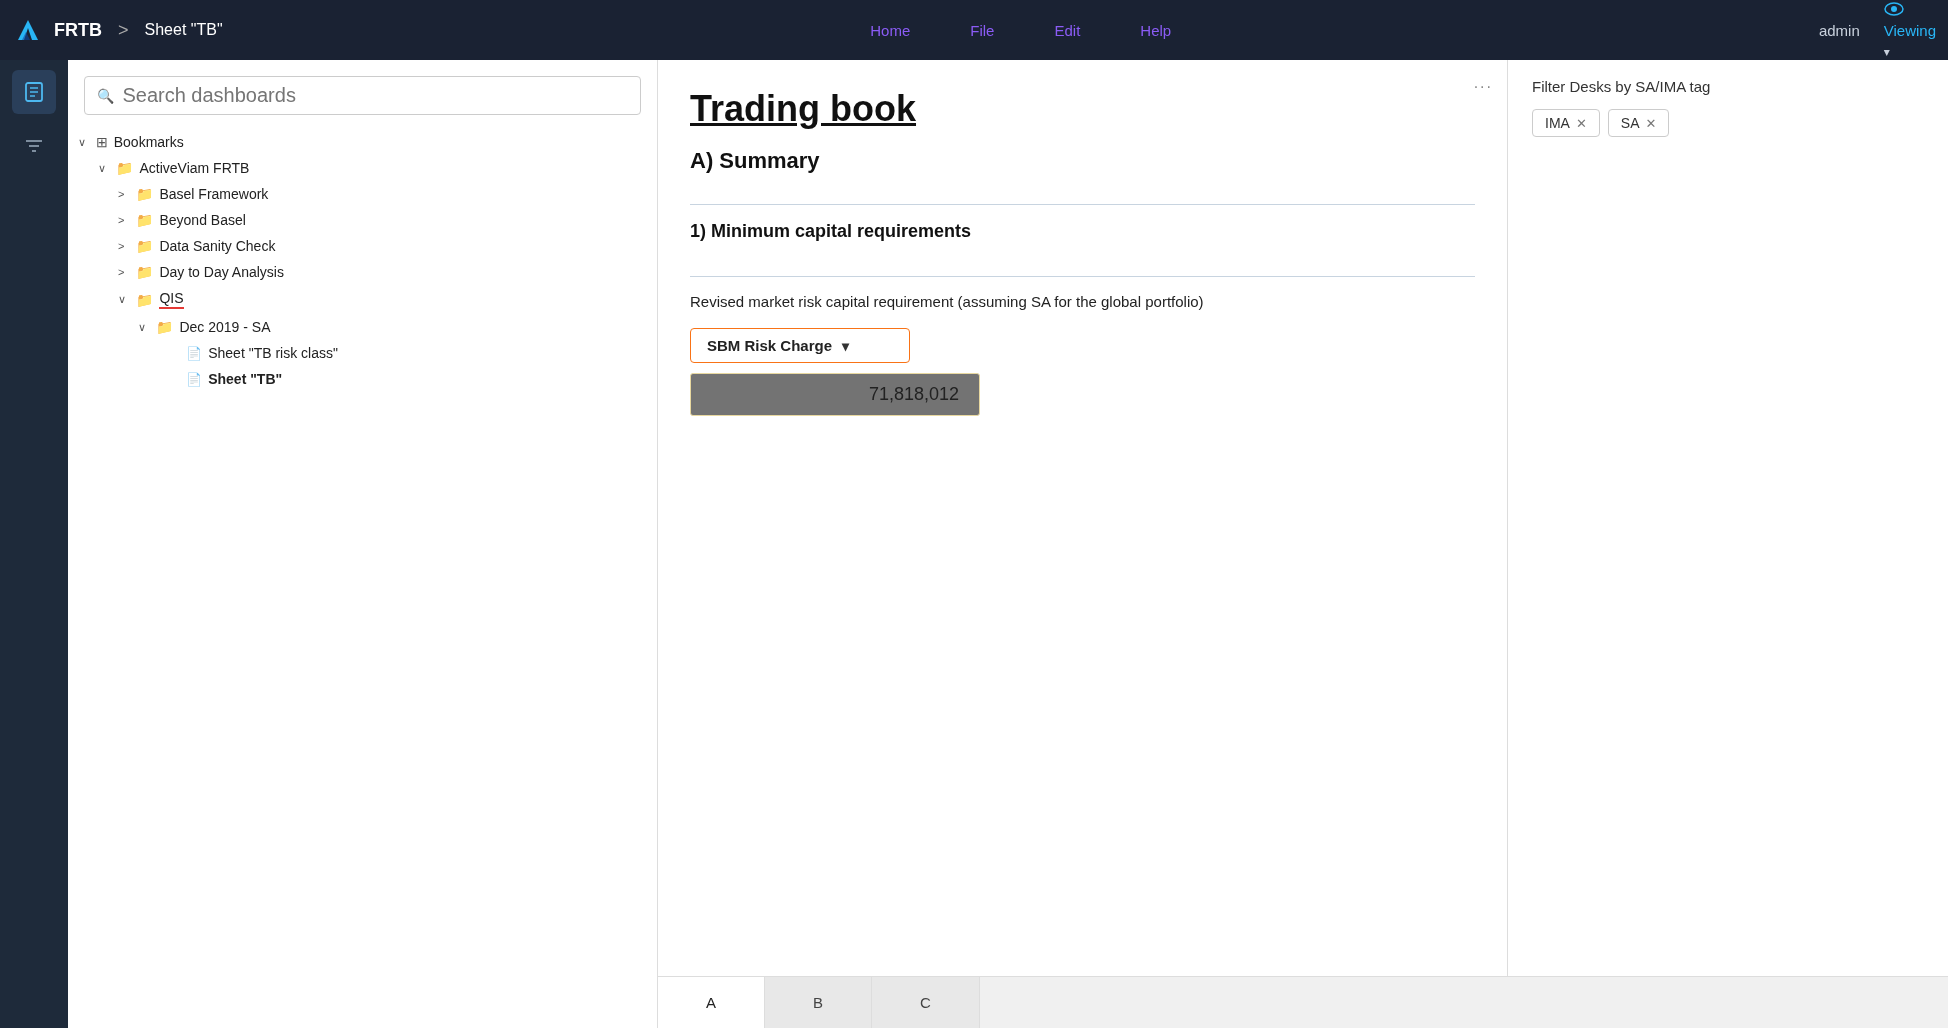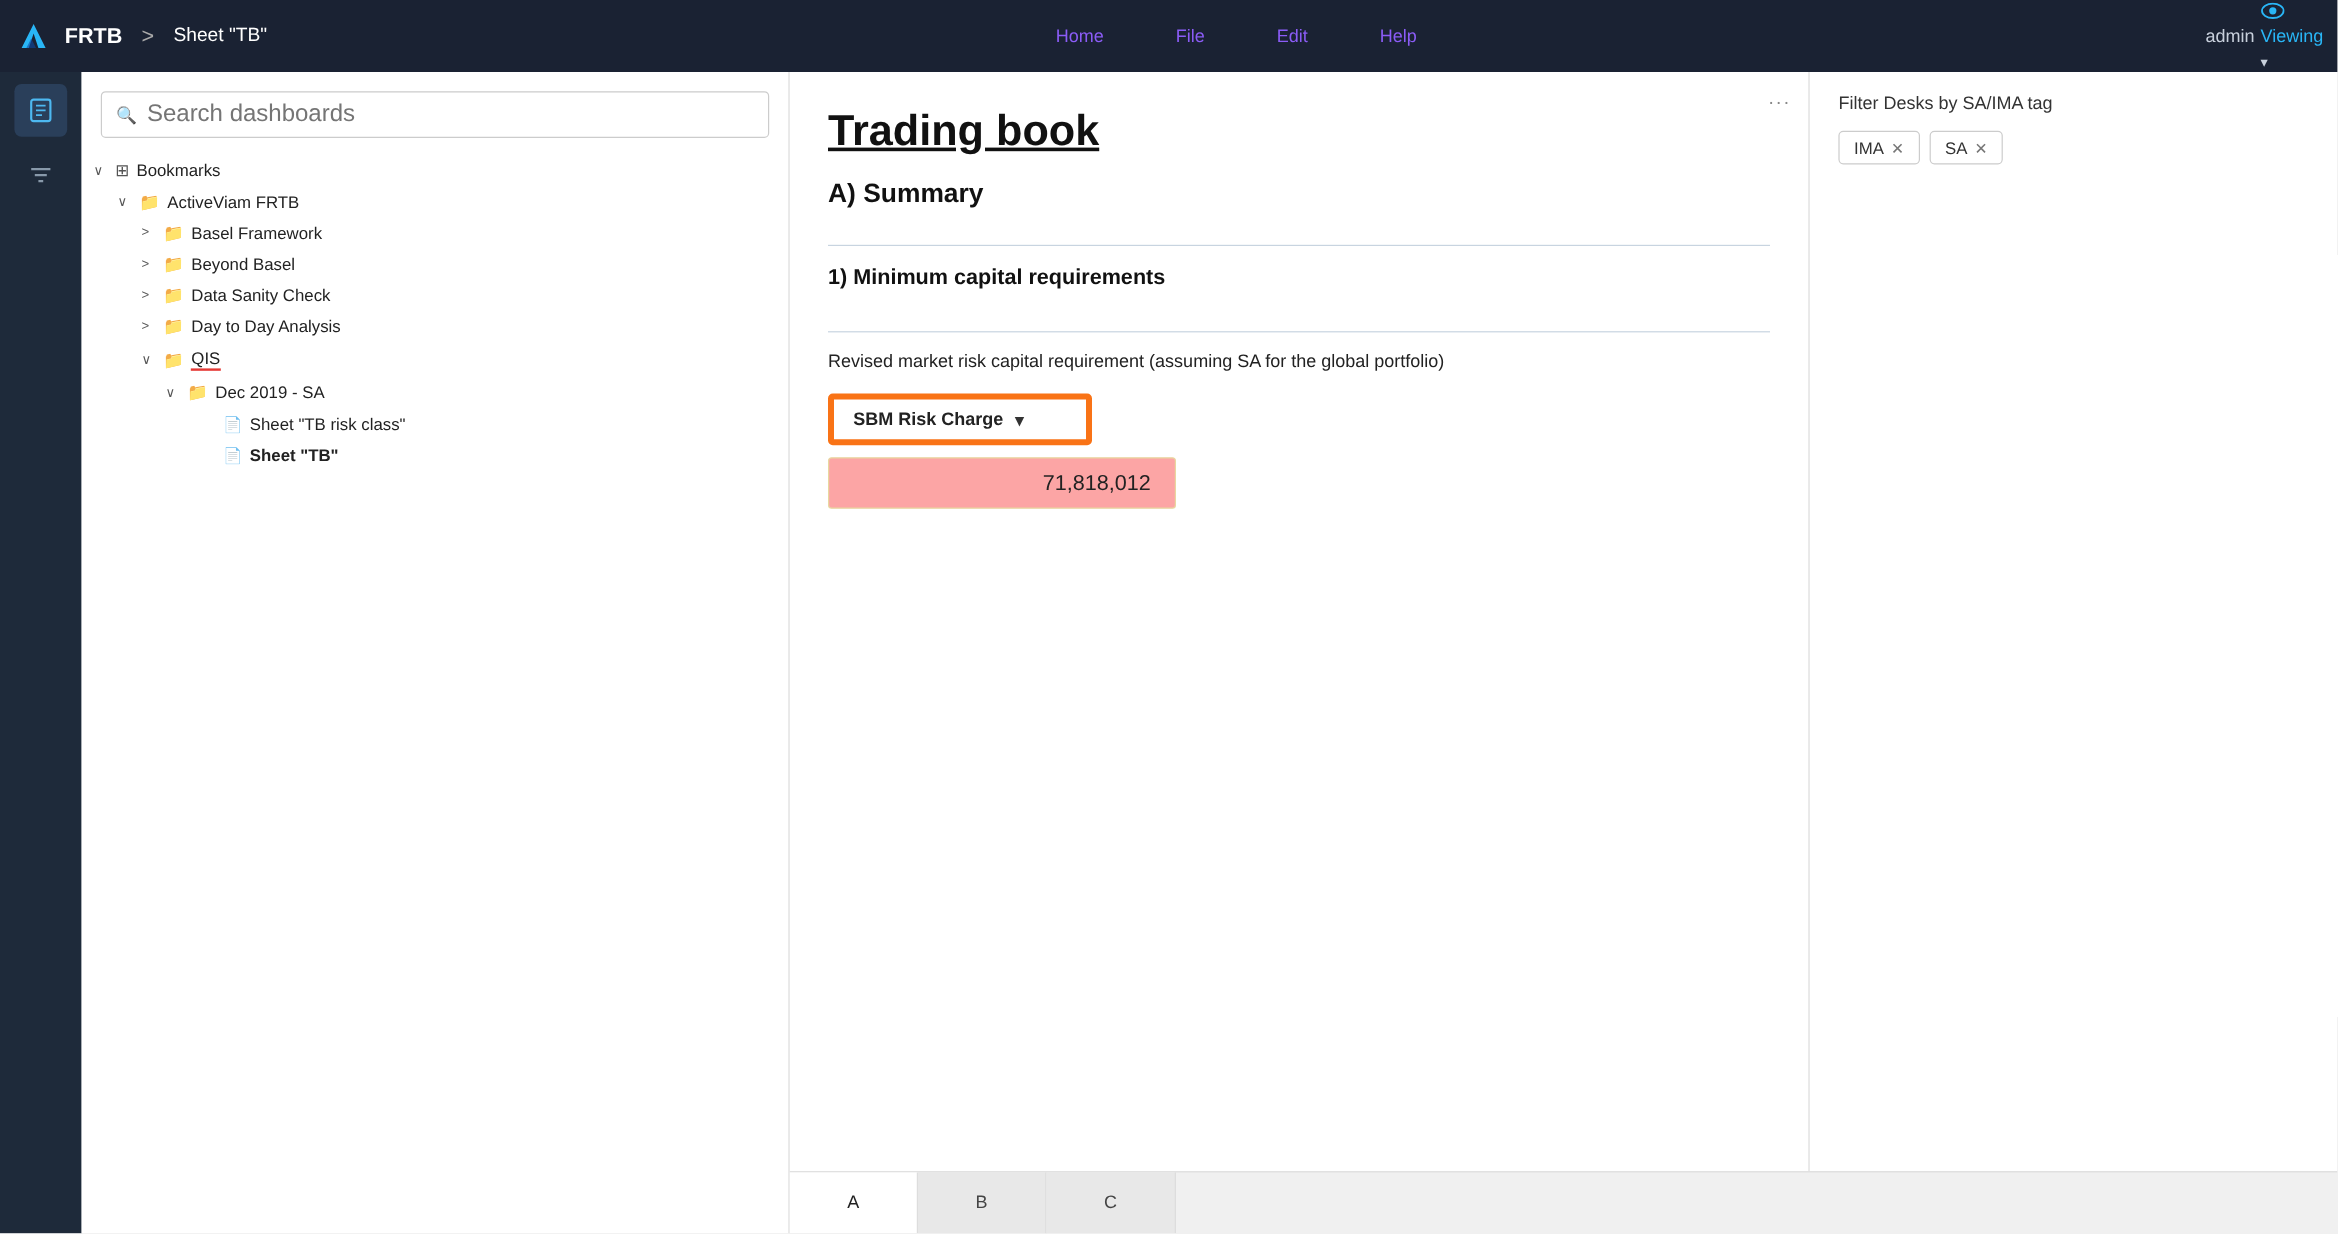--- a/index.html
+++ b/index.html
@@ -45,21 +45,21 @@
     }
     .nav-link {
       color: #8b5cf6;
       font-size: 15px;
       cursor: pointer;
       text-decoration: none;
     }
     .top-nav-right {
       display: flex;
       align-items: center;
-      gap: 5px;
+      gap: 24px;
     }
     .nav-admin {
       color: #c8d0dc;
       font-size: 15px;
     }
     .nav-viewing {
       display: flex;
       align-items: flex-start;
       gap: 6px;
       color: #29b6f6;
@@ -226,33 +226,33 @@
     }
     .dropdown-row {
       display: flex;
       align-items: center;
       margin-bottom: 10px;
     }
     .dropdown-select {
       display: flex;
       align-items: center;
       gap: 10px;
-      border: 5px solid #f97316;
+      border: 1px solid #f97316;
       border-radius: 4px;
       padding: 8px 16px;
       font-size: 15px;
       font-weight: 600;
       color: #222;
       cursor: pointer;
       background: #fff;
       min-width: 220px;
     }
     .dropdown-arrow { color: #333; font-size: 14px; }
     .value-cell {
-      background: #fca5a5;
+      background: #737373;
       border: 1px solid #e8d8a0;
       border-radius: 3px;
       padding: 10px 20px;
       font-size: 18px;
       color: #222;
       text-align: right;
       width: 290px;
     }
 
     

